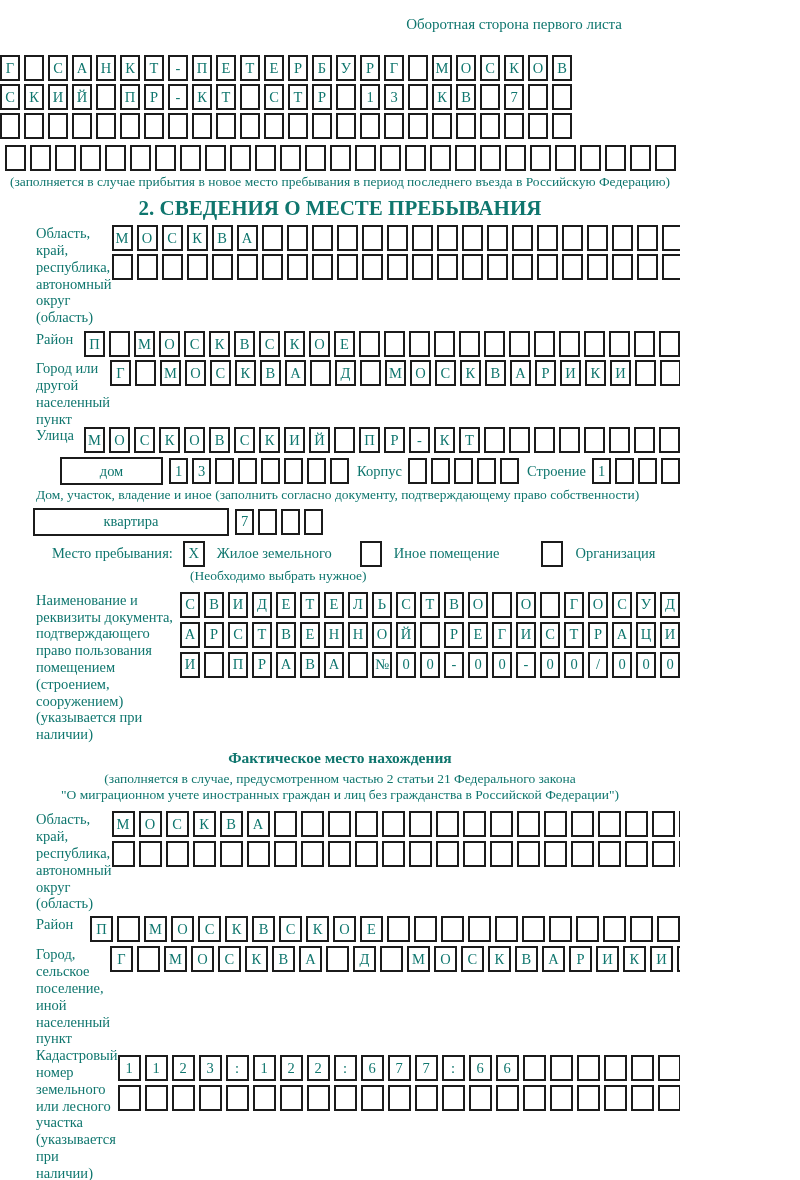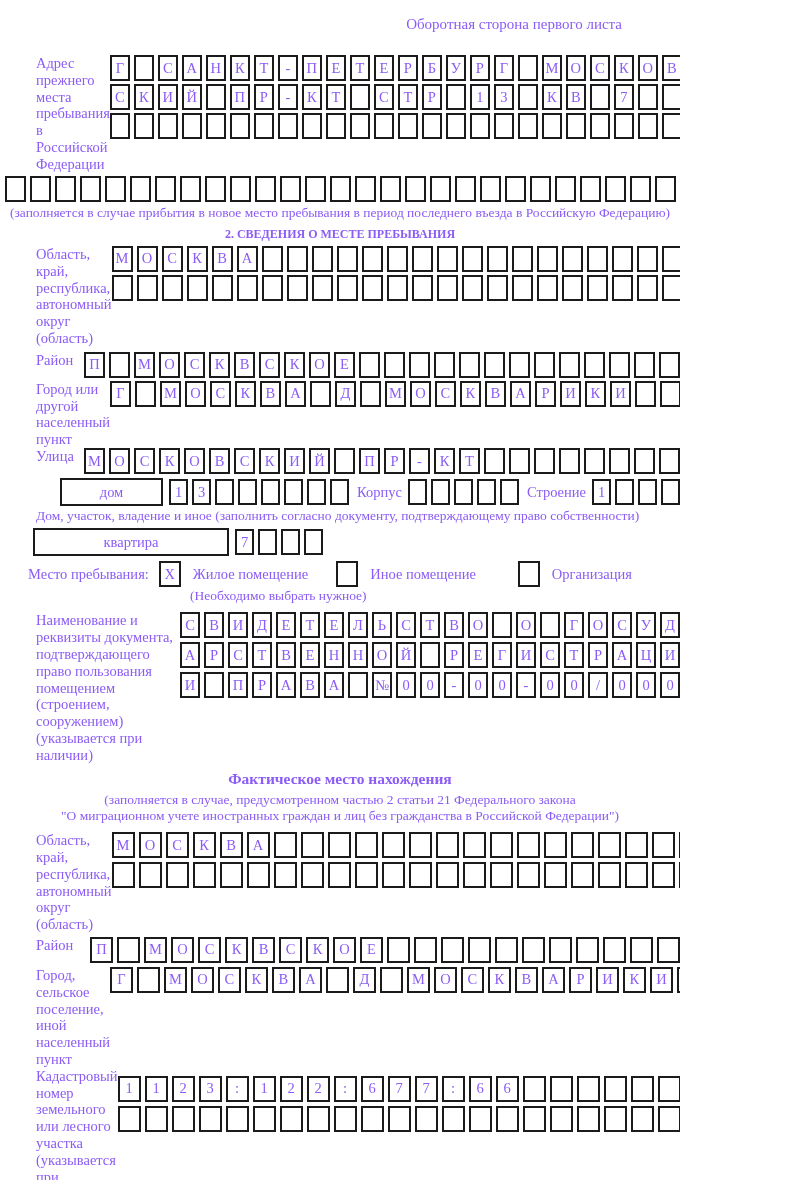--- a/index.html
+++ b/index.html
@@ -1,54 +1,54 @@
 <!DOCTYPE html>
 <html><head>
 <meta charset="utf-8">
 <style>
   html,body{margin:0;padding:0;background:#fff;}
   .page{
     position:relative;width:680px;height:1180px;overflow:hidden;background:#fff;
-    font-family:"Liberation Serif","DejaVu Serif",serif;color:#8b5cf6;
+    font-family:"Liberation Serif","DejaVu Serif",serif;color:#0f766e;
   }
   .header-note{margin-top:16px;padding-right:58px;text-align:right;font-size:15px;}
   .frow{display:flex;align-items:flex-start;}
   .label{box-sizing:border-box;padding-left:36px;font-size:14.5px;line-height:1.16;}
   .label-inline{font-size:14.5px;}
   .rowstack > .cells{margin-bottom:3px;}
   .cells{display:flex;gap:4px;}
   .cell{
     box-sizing:border-box;flex:0 0 auto;height:26px;
     border:2px solid #1b1b1b;display:flex;align-items:center;justify-content:center;
     font-size:14.5px;background:#fff;
   }
   .w19{width:19px}.w20{width:20px}.w21{width:21px}.w22{width:22px}.w23{width:23px}
   .caption{font-size:13.5px;line-height:1.2;}
   .center{text-align:center;}
   .bold{font-weight:bold;}
-  .title2{margin-top:6px;font-size:12px;}
+  .title2{margin-top:6px;font-size:21px;}
   .w-addrlabel{width:175px;}
   .addr-block{margin-top:22px;}
   .fullrow{margin-top:3px;padding-left:5px;}
   .cap-prev{margin-top:3px;}
   .w-s2label{width:153px;}
   .w-citylabel{width:173px;}
   .w-doclabel{width:250px;}
   .w-factlabel{width:160px;}
   .mt3{margin-top:3px}.mt4{margin-top:4px}.mt5{margin-top:5px}.mt8{margin-top:8px}
   .houserow{margin-top:4px;padding-left:33px;align-items:center;}
   .widebox{
     box-sizing:border-box;border:2px solid #1b1b1b;height:28px;
     display:flex;align-items:center;justify-content:center;font-size:14.5px;background:#fff;
   }
   .w-dom{width:168px;margin-right:6px;margin-left:27px;}
   .w-kv{width:196px;margin-right:6px;}
   .houserow .inlbl{margin-left:8px;margin-right:6px;font-size:14.5px;white-space:nowrap;}
   .cap-left{margin-top:2px;padding-left:36px;}
-  .stayrow{margin-top:5px;padding-left:28px;display:flex;align-items:center;}
+  .stayrow{margin-top:5px;padding-left:52px;display:flex;align-items:center;}
   .stayrow .cb{margin-left:10px;}
   .stayrow .optlbl{margin-left:12px;font-size:14.5px;white-space:nowrap;}
   .stayrow .gap1{margin-left:28px;}
   .stayrow .gap2{margin-left:42px;}
   .hint{margin-left:190px;margin-top:1px;}
   .docrows{margin-top:0;}
   .docrows > .cells{margin-bottom:4px;}
   .fact-title{margin-top:6px;font-size:15.5px;}
   .kadrows{margin-top:8px;}
   .kadrows > .cells{margin-bottom:4px;}
@@ -59,21 +59,20 @@
   .stamp-caption{margin-top:5px;margin-left:388px;width:372px;font-size:13.5px;line-height:1.22;}
 </style>
 </head>
 <body>
 
 <div class="page">
 
   <div class="header-note">Оборотная сторона первого листа</div>
 
   <div class="frow addr-block">
-    <div class="label w-addrlabel">Адрес прежнего места пребывания в Российской Федерации</div>
     <div class="rowstack">
       <div class="cells">
           <span class="cell w20">Г</span>
           <span class="cell w20"></span>
           <span class="cell w20">С</span>
           <span class="cell w20">А</span>
           <span class="cell w20">Н</span>
           <span class="cell w20">К</span>
           <span class="cell w20">Т</span>
           <span class="cell w20">-</span>
@@ -367,21 +366,21 @@
         <span class="cell w19">7</span>
         <span class="cell w19"></span>
         <span class="cell w19"></span>
         <span class="cell w19"></span>
       </div>
   </div>
 
   <div class="stayrow">
     <span class="label-inline">Место пребывания:</span>
     <span class="cell w22 cb">X</span>
-    <span class="optlbl">Жилое помещение</span>
+    <span class="optlbl">Жилое земельного</span>
     <span class="cell w22 cb gap1"></span>
     <span class="optlbl">Иное помещение</span>
     <span class="cell w22 cb gap2"></span>
     <span class="optlbl">Организация</span>
   </div>
   <div class="caption hint">(Необходимо выбрать нужное)</div>
 
   <div class="frow mt8">
     <div class="label w-doclabel">Наименование и реквизиты документа, подтверждающего право пользования помещением (строением, сооружением) (указывается при наличии)</div>
     <div class="rowstack docrows">

